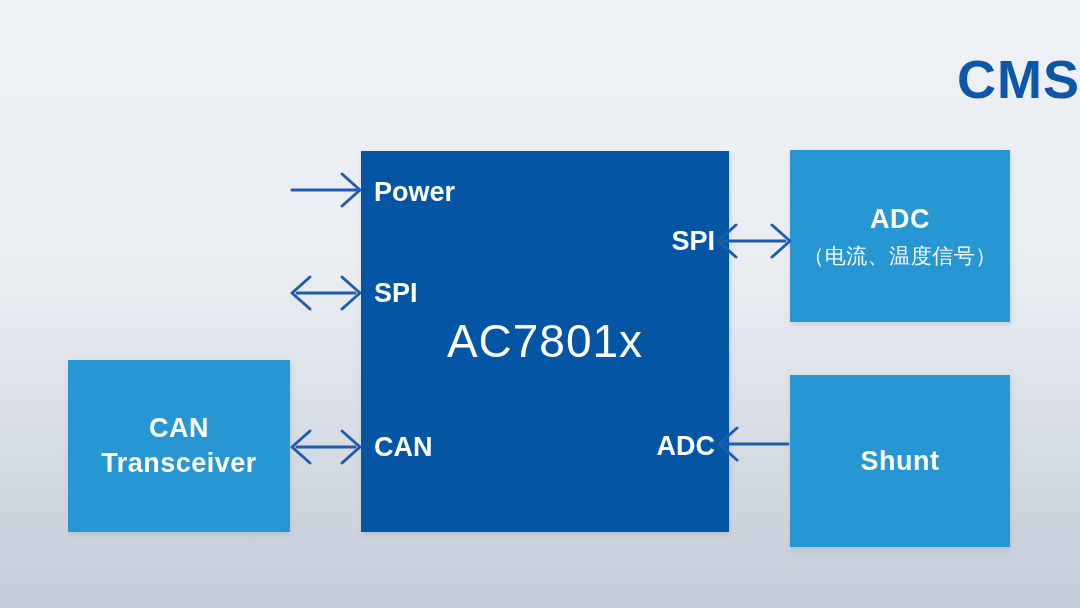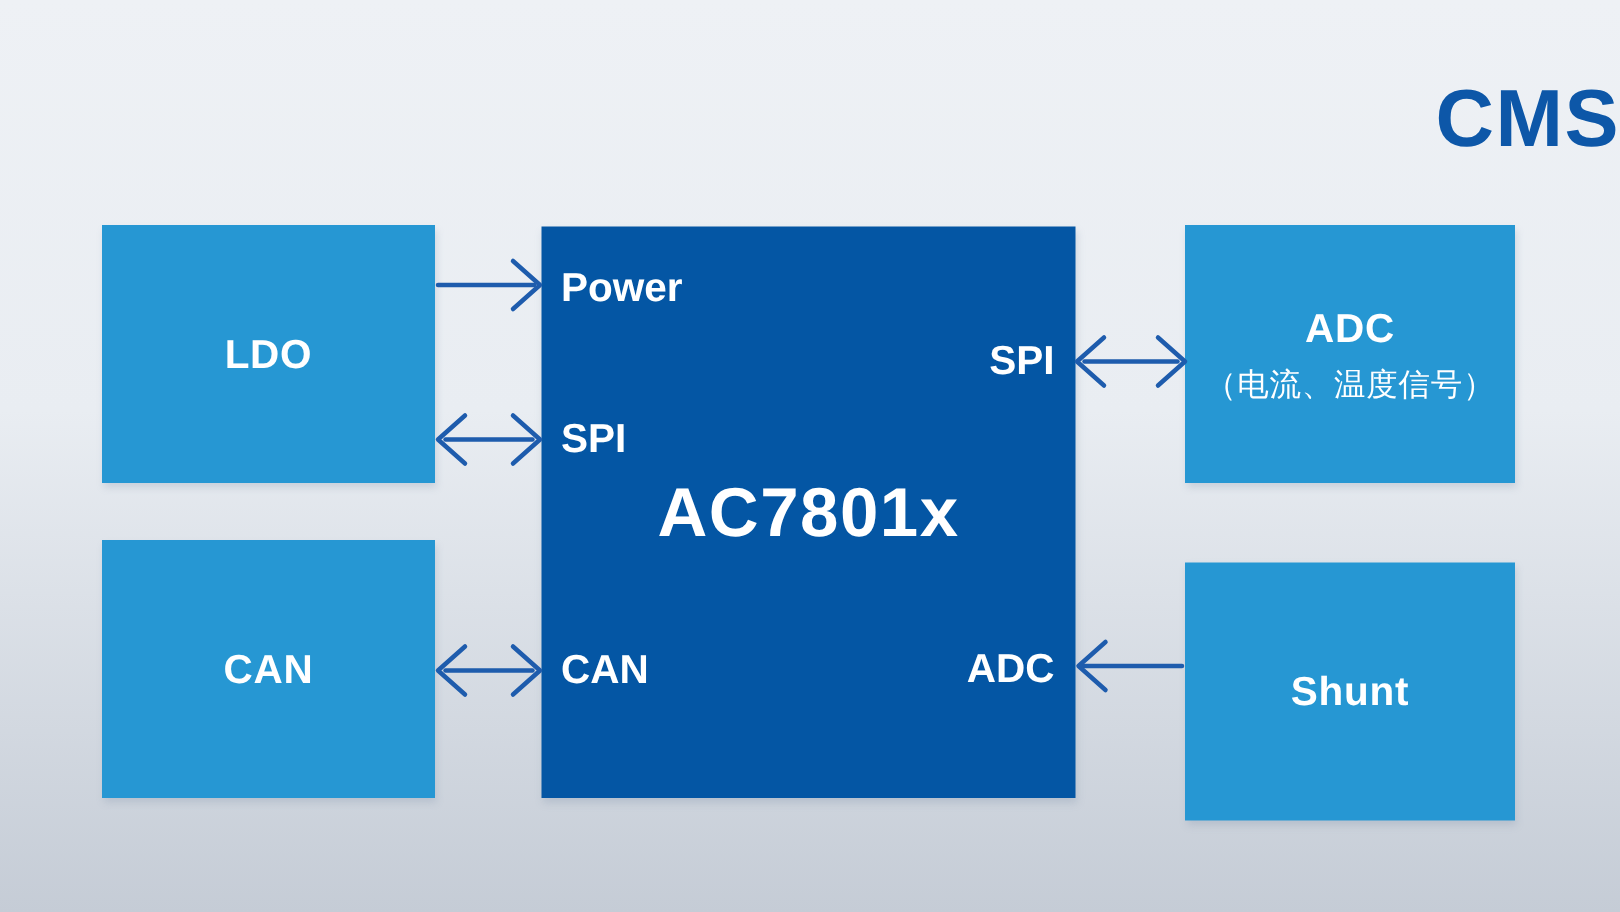--- a/index.html
+++ b/index.html
@@ -29,26 +29,26 @@
     align-items:center;justify-content:center;
     color:var(--text-on-block);text-align:center;
     box-shadow:1px 3px 5px rgba(125,145,170,0.28);
   }
   .block.light{background:var(--block-light);}
   .block.dark{background:var(--block-dark);}
   .block-ldo{left:68px;top:150px;width:222px;height:172px;}
   .block-can-transceiver{left:68px;top:360px;width:222px;height:172px;}
   .block-adc{left:790px;top:150px;width:220px;height:172px;}
   .block-shunt{left:790px;top:375px;width:220px;height:172px;}
-  .block-chip{left:361px;top:151px;width:356px;height:381px;}
+  .block-chip{left:361px;top:151px;width:356px;height:381px;padding-left:12px;}
   .block-label{font-size:27px;font-weight:700;letter-spacing:0.5px;line-height:35px;}
   .block-subtitle{font-size:21px;font-weight:500;margin-top:5px;letter-spacing:0.5px;}
   .chip-name{
     position:absolute;left:0;width:100%;top:190px;transform:translateY(-50%);
-    text-align:center;font-size:46px;font-weight:700;letter-spacing:1px;
+    text-align:center;font-size:46px;font-weight:400;letter-spacing:1px;
     color:var(--text-on-block);
   }
   .port{
     position:absolute;transform:translateY(-50%);
     font-size:27px;font-weight:600;color:var(--text-on-block);white-space:nowrap;
   }
   .port.left{left:13px;}
   .port.right{right:14px;}
   .port-power{top:41px;}
   .port-spi-left{top:142px;}
@@ -61,26 +61,24 @@
     stroke-linecap:round;stroke-linejoin:round;
   }
 </style>
 </head>
 <body>
 
 <div class="stage">
 
   <h1 class="diagram-title">CMS</h1>
 
-  <div class="block light block-ldo">
-    <span class="block-label">LDO</span>
-  </div>
 
   <div class="block light block-can-transceiver">
     <span class="block-label">CAN</span>
+    <span class="block-label">Transceiver</span>
   </div>
 
   <div class="block light block-adc">
     <span class="block-label">ADC</span>
     <span class="block-subtitle">（电流、温度信号）</span>
   </div>
 
   <div class="block light block-shunt">
     <span class="block-label">Shunt</span>
   </div>

